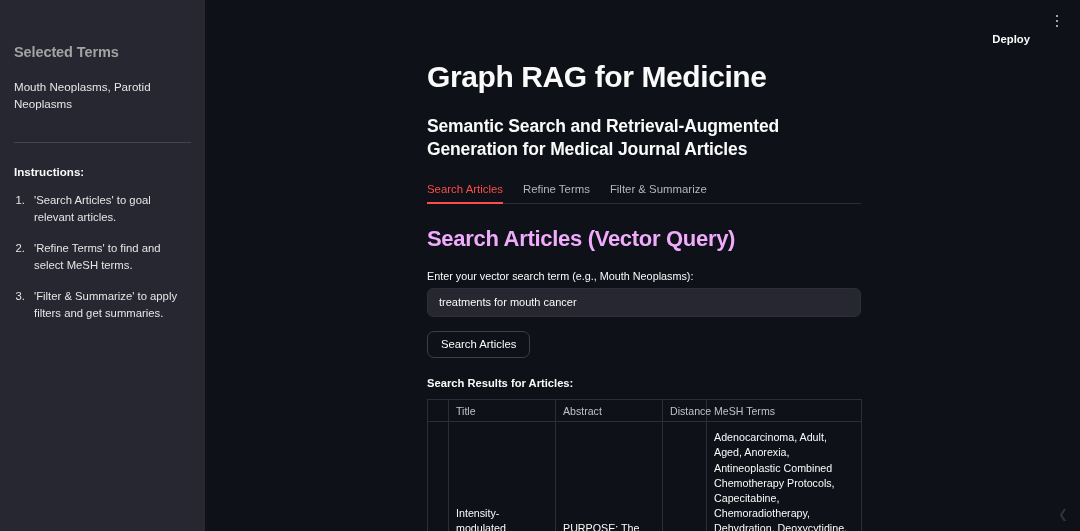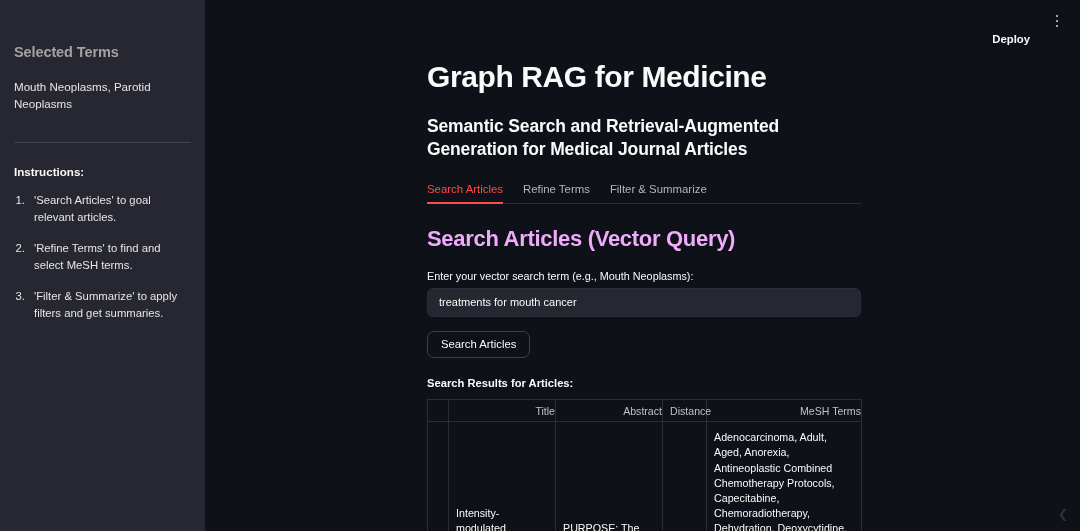--- a/index.html
+++ b/index.html
@@ -261,21 +261,21 @@
   #results-table col.c-title  { width: 107px; }
   #results-table col.c-abs    { width: 107px; }
   #results-table col.c-dist   { width: 44px; }
   #results-table col.c-mesh   { width: 155px; }
 
   #results-table th {
     height: 22px;
     font-size: 10.6px;
     font-weight: 400;
     color: #bfc1c9;
-    text-align: right;
+    text-align: left;
     padding: 0 0 0 7px;
     border-bottom: 1px solid #2b2d37;
     border-right: 1px solid #2b2d37;
     vertical-align: middle;
     background: #0e1117;
   }
   #results-table th:last-child { border-right: none; }
   #results-table th.idx-head { border-right: 1px solid #2b2d37; }
 
   #results-table td {

